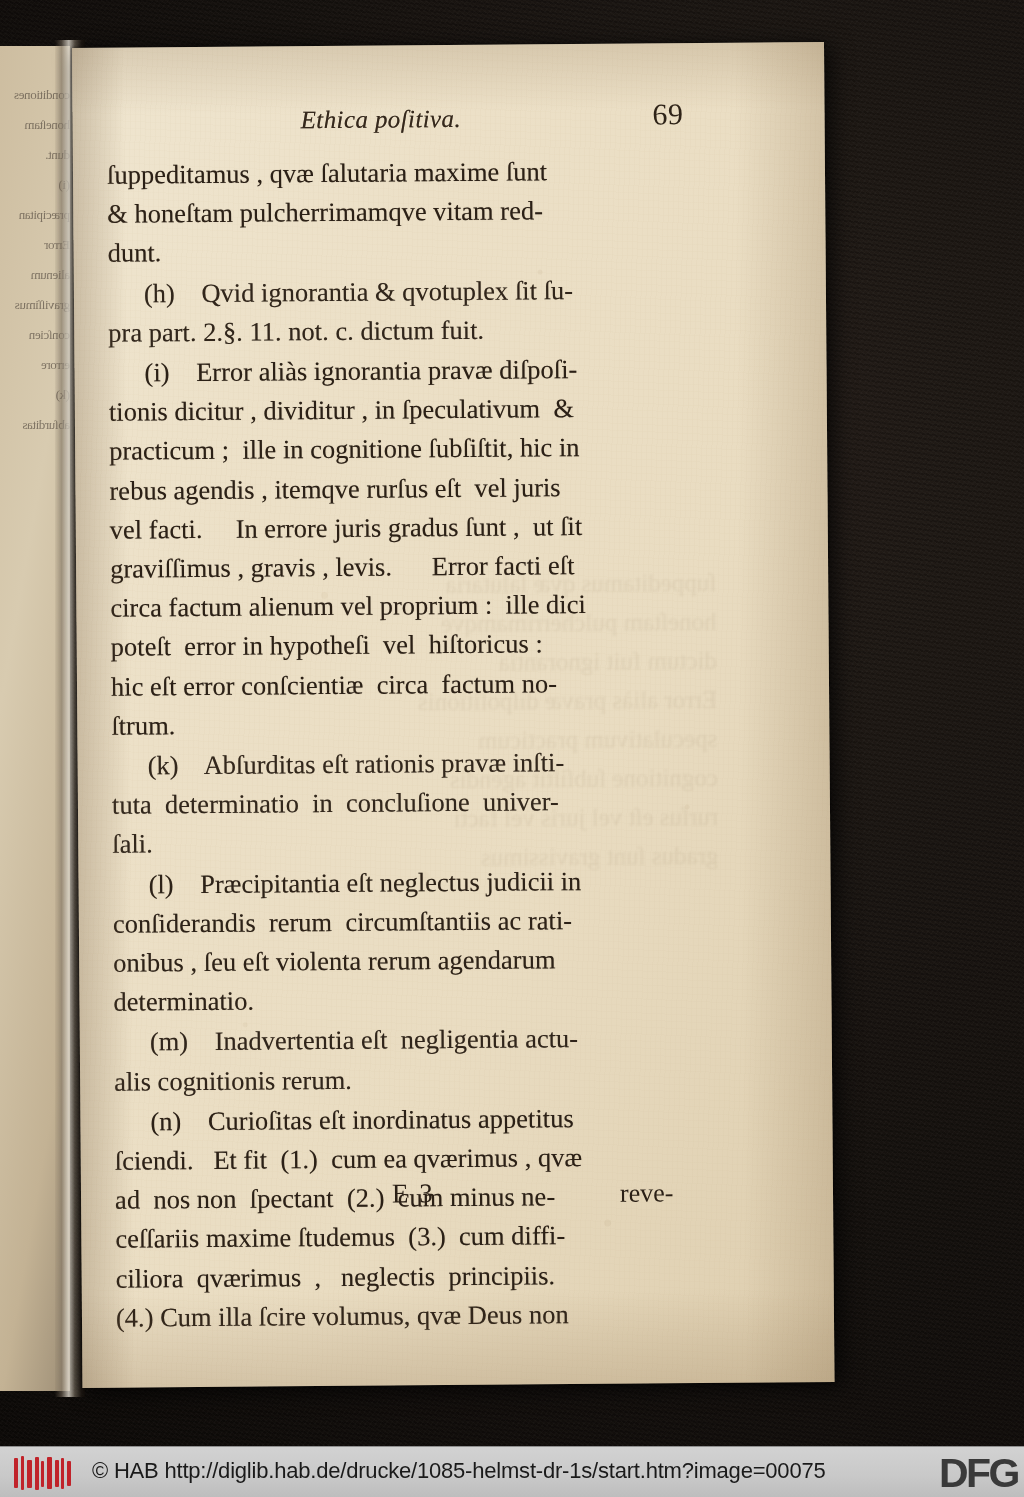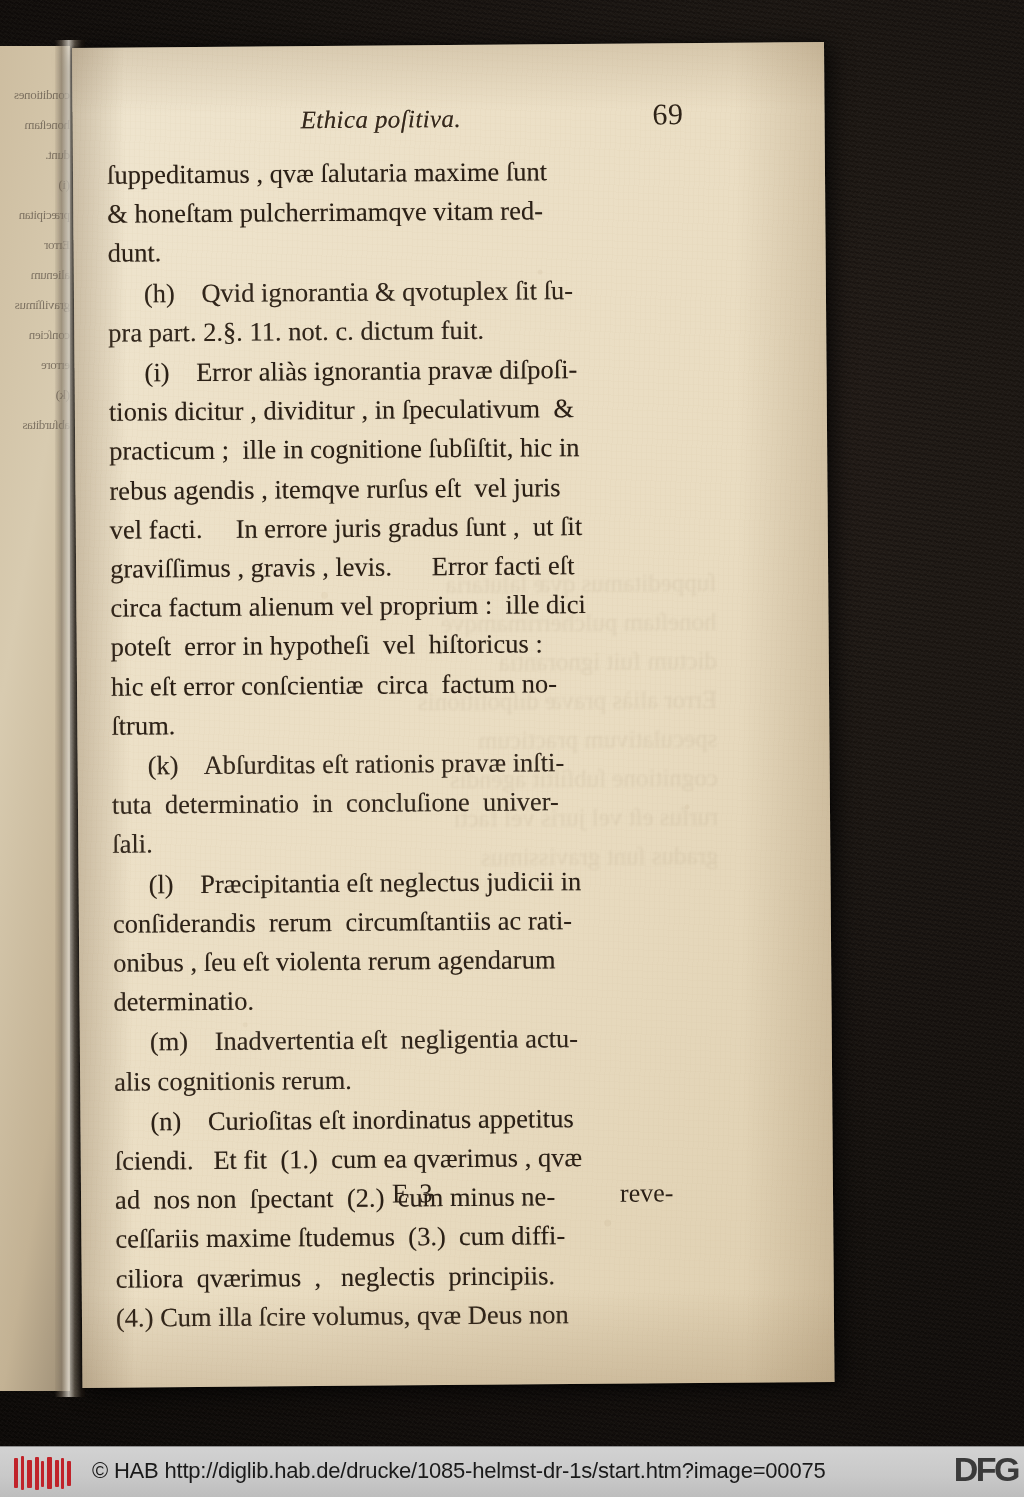--- a/index.html
+++ b/index.html
@@ -95,21 +95,21 @@
   .metabar{position:absolute;left:0;top:1446px;width:1024px;height:51px;
     background:linear-gradient(180deg,#d2d2d2 0%,#c9c9c9 55%,#bdbdbd 100%);
     border-top:1px solid #8e8e8e;}
   .hab-mark{position:absolute;left:14px;top:9px;width:62px;height:34px;}
   .hab-mark i{position:absolute;top:0;display:block;width:4px;height:34px;
     background:#c0232a;border-radius:1px;}
   .meta-text{position:absolute;left:92px;top:11px;
     font-family:"Liberation Sans",sans-serif;font-size:22px;color:#1a1a1a;
     letter-spacing:-.2px;white-space:nowrap;}
   .dfg{position:absolute;right:6px;top:3px;
-    font-family:"Liberation Sans",sans-serif;font-weight:bold;font-size:34px;
+    font-family:"Liberation Sans",sans-serif;font-weight:bold;font-size:41px;
     color:#3a3a3a;letter-spacing:-2.5px;}
 </style>
 </head>
 <body>
 
 <div class="backdrop"></div>
 
 <div class="facing-page">
   <div class="ghost">conditiones
 honeſtam

